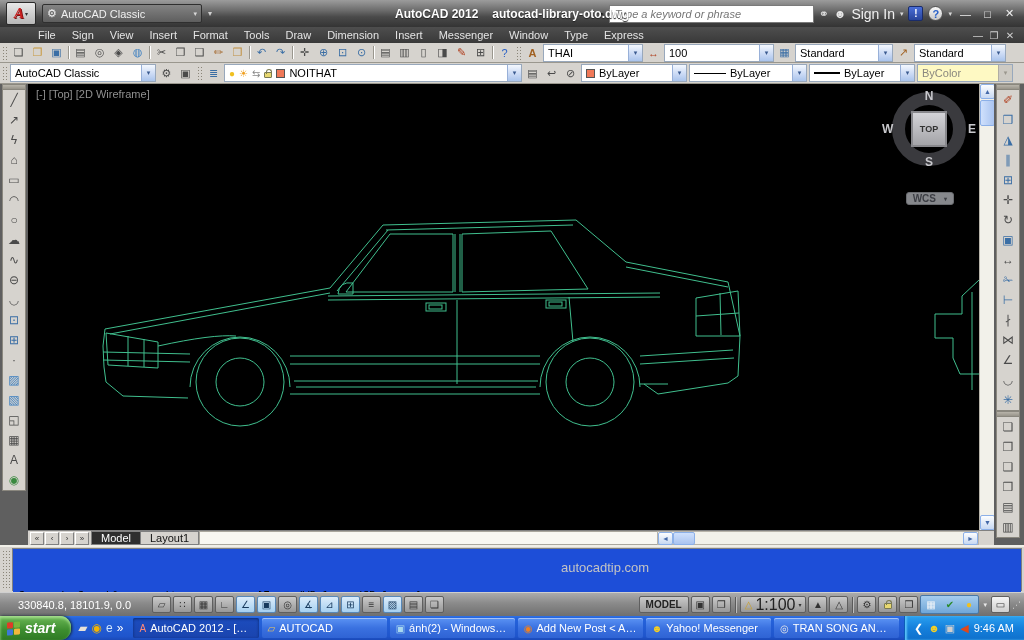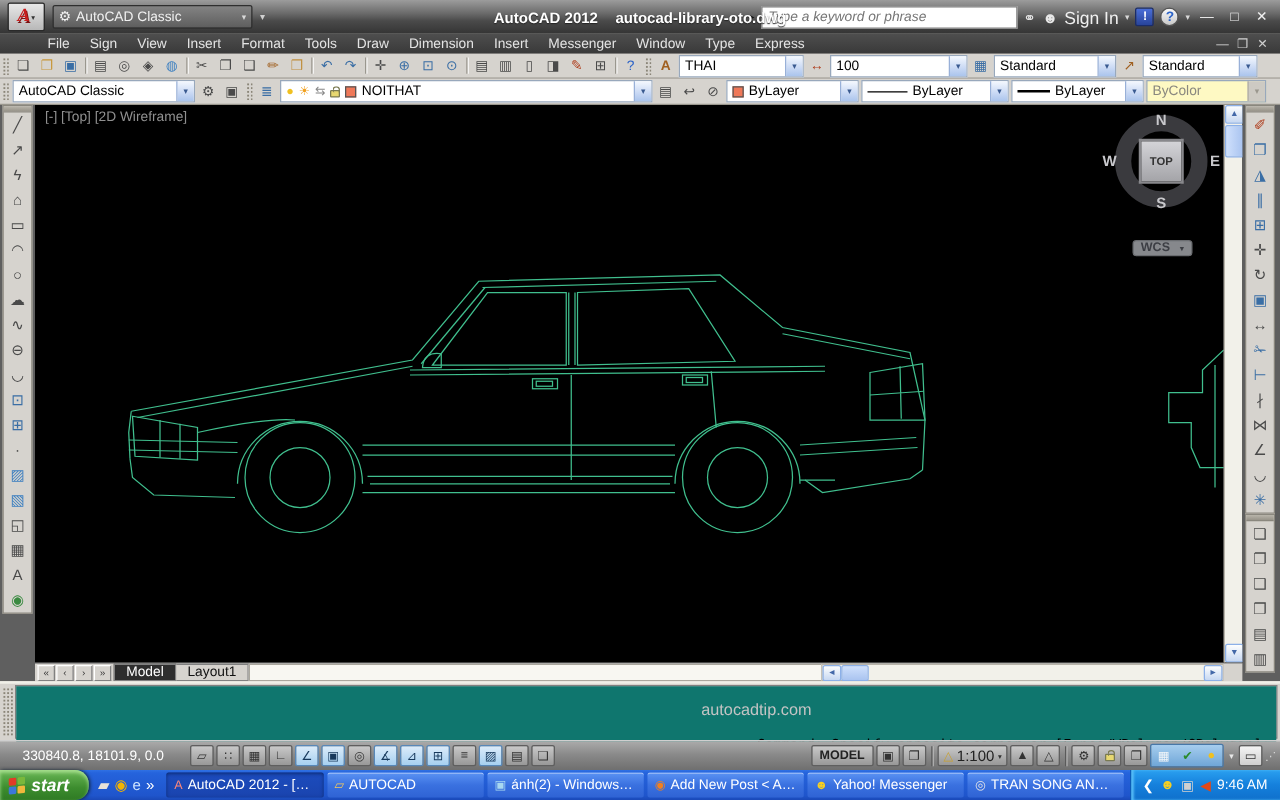--- a/index.html
+++ b/index.html
@@ -108,39 +108,39 @@
   .tab-rest { flex:1; background:#f8f7f2; border:1px solid #aaa79e; border-right:none; }
   .hscroll { width:322px; display:flex; align-items:center; background:#f2f1ea; border:1px solid #b8b4aa; }
   .hthumb { width:22px; height:13px; background:linear-gradient(#cfe0fc,#aac4f0); border:1px solid #8cb0e8; border-radius:2px; }
   .hs-track { flex:1; }
   .sb-corner { width:15px; background:#d6d3ce; }
 
   
   #cmd { position:absolute; left:0; top:545px; width:1024px; height:47px; background:#d6d3ce; border-top:2px solid #f0efe8; display:flex; }
   .cmd-grip { width:9px; background-image:radial-gradient(#8a8578 30%, transparent 35%); background-size:3px 3px; margin:3px 0 3px 2px; }
   .cmd-body { flex:1; display:flex; flex-direction:column; border:1px solid #808080; margin:1px 2px 1px 1px; }
-  .cmd-hist { flex:1; background:#0f766e; font-family:"DejaVu Sans Mono",monospace; font-size:11px; color:#000;
-    padding:1px 5px; position:relative; border-bottom:1px solid #9a978e;text-align:right; }
+  .cmd-hist { flex:1; background:#1d4ed8; font-family:"DejaVu Sans Mono",monospace; font-size:11px; color:#000;
+    padding:1px 5px; position:relative; border-bottom:1px solid #9a978e; }
   .cmd-hist div { line-height:13px; white-space:pre; }
   .watermark { position:absolute; left:548px; top:11px; color:#c4c4c4; font-family:"Liberation Sans",sans-serif; font-size:13px; }
   .cmd-input { height:16px; background:#fff; font-family:"DejaVu Sans Mono",monospace; font-size:11px; padding:1px 5px; }
 
   
   #status { position:absolute; left:0; top:592px; width:1024px; height:24px;
     background:linear-gradient(#ababab,#8a8a8a 45%,#6f6f6f); border-top:1px solid #cfcfcf;
     display:flex; align-items:center; gap:2px; padding:0 4px; }
   .coords { width:146px; color:#fff; font-size:11px; padding-left:14px; }
   .stat-btn { width:19px; height:17px; background:linear-gradient(#c9c9c9,#989898); border:1px solid #5f5f5f; border-radius:2px;
     color:#333; font-size:10px; display:flex; align-items:center; justify-content:center; }
   .stat-btn.on { background:linear-gradient(#dcecfa,#a6d0f0); border-color:#5888b8; color:#17395c; }
   .stat-right { margin-left:auto; display:flex; align-items:center; gap:2px; }
   .model-btn { height:17px; background:linear-gradient(#c9c9c9,#989898); border:1px solid #5f5f5f; border-radius:2px;
     color:#222; font-size:10px; font-weight:bold; padding:0 6px; display:flex; align-items:center; }
   .scale-btn { gap:3px; width:auto; padding:0 4px; }
-  .scale-btn .cv { font-size:12px; color:#222; }
+  .scale-btn .cv { font-size:16px; color:#222; }
   .scale-btn .car { font-size:6px; }
   .stat-sep { width:1px; height:16px; background:#5a5a5a; box-shadow:1px 0 0 #bdbdbd; margin:0 2px; }
   .stat-tray { display:flex; background:linear-gradient(#a6cdee,#6fa6d8); border:1px solid #4878a8; border-radius:2px; }
   .stat-tray .stat-btn { border:none; background:transparent; }
   .tray-caret { color:#e8e8e8; font-size:7px; margin:0 2px; }
   .clean-btn { background:linear-gradient(#f4f4f4,#cfcfcf); }
   .stat-grip { color:#d8d8d8; font-size:9px; letter-spacing:-1px; }
 
   
   #taskbar { position:absolute; left:0; top:616px; width:1024px; height:24px;

